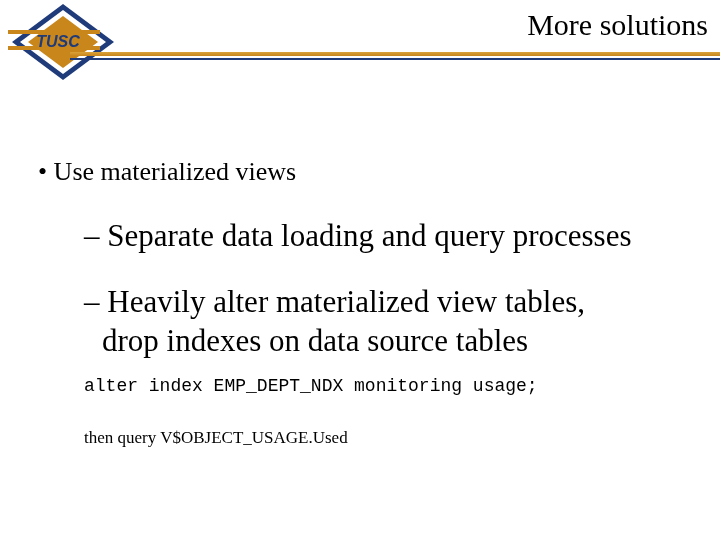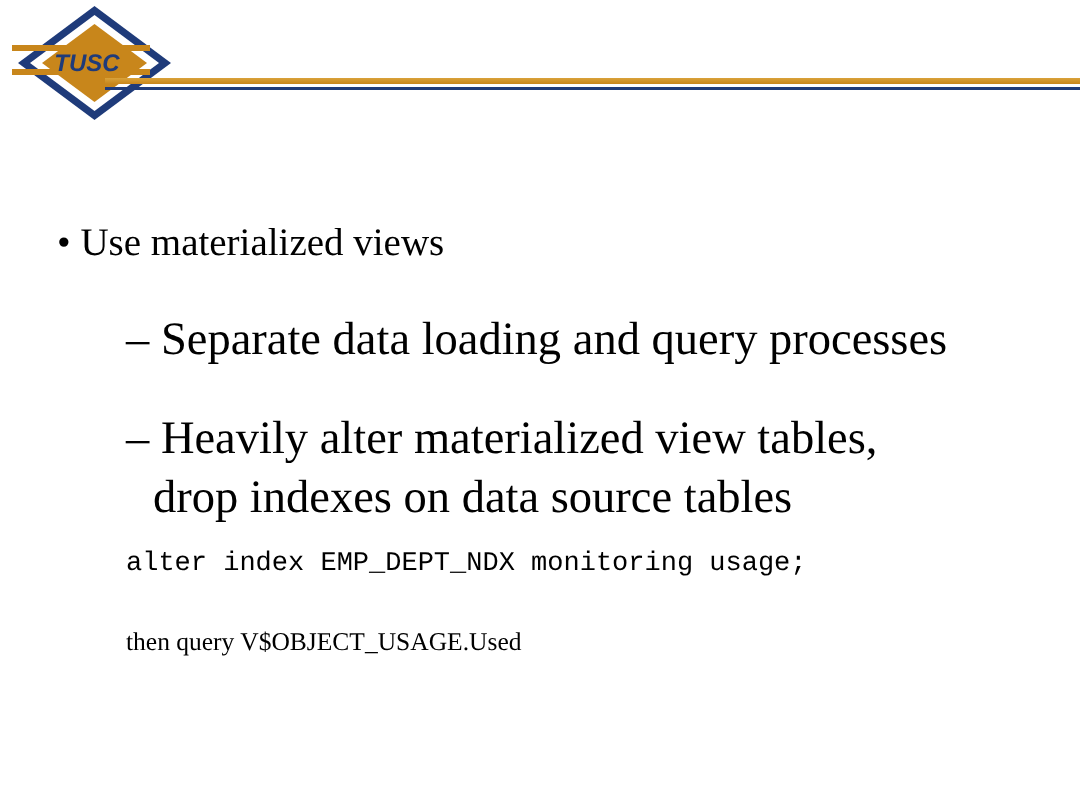--- a/index.html
+++ b/index.html
@@ -45,21 +45,21 @@
     top: 58px;
     height: 2px;
     background: #1f3b7a;
   }
   .content {
     padding: 50px 28px 0 38px;
     font-size: 26px;
     line-height: 1.25;
   }
   .bullet-top {
-    margin-top: 16px;
+    margin-top: 26px;
     margin-bottom: 6px;
     padding-left: 20px;
     text-indent: -20px;
   }
   .bullet-top::before {
     content: "•  ";
   }
   .bullet-sub {
     font-size: 31px;
     padding-left: 64px;
@@ -96,20 +96,21 @@
   <div class="logo">
     <svg viewBox="0 0 110 80" width="110" height="80">
       <polygon points="55,2 106,40 55,78 4,40" fill="#1f3b7a"></polygon>
       <polygon points="55,8 98,40 55,72 12,40" fill="#ffffff"></polygon>
       <polygon points="55,14 90,40 55,66 20,40" fill="#c8861b"></polygon>
       <rect x="0" y="28" width="92" height="4" fill="#c8861b"></rect>
       <rect x="0" y="44" width="92" height="4" fill="#c8861b"></rect>
       <text x="50" y="45" font-family="Arial, sans-serif" font-size="16" font-weight="bold" font-style="italic" fill="#1f3b7a" text-anchor="middle">TUSC</text>
     </svg>
   </div>
+  <div class="title">More solutions</div>
   <div class="rule-gold"></div>
   <div class="rule-navy"></div>
 </div>
 
 <div class="content">
 
   <div class="bullet-top">
     <span>Use materialized views</span>
   </div>
   <div class="bullet-sub">

